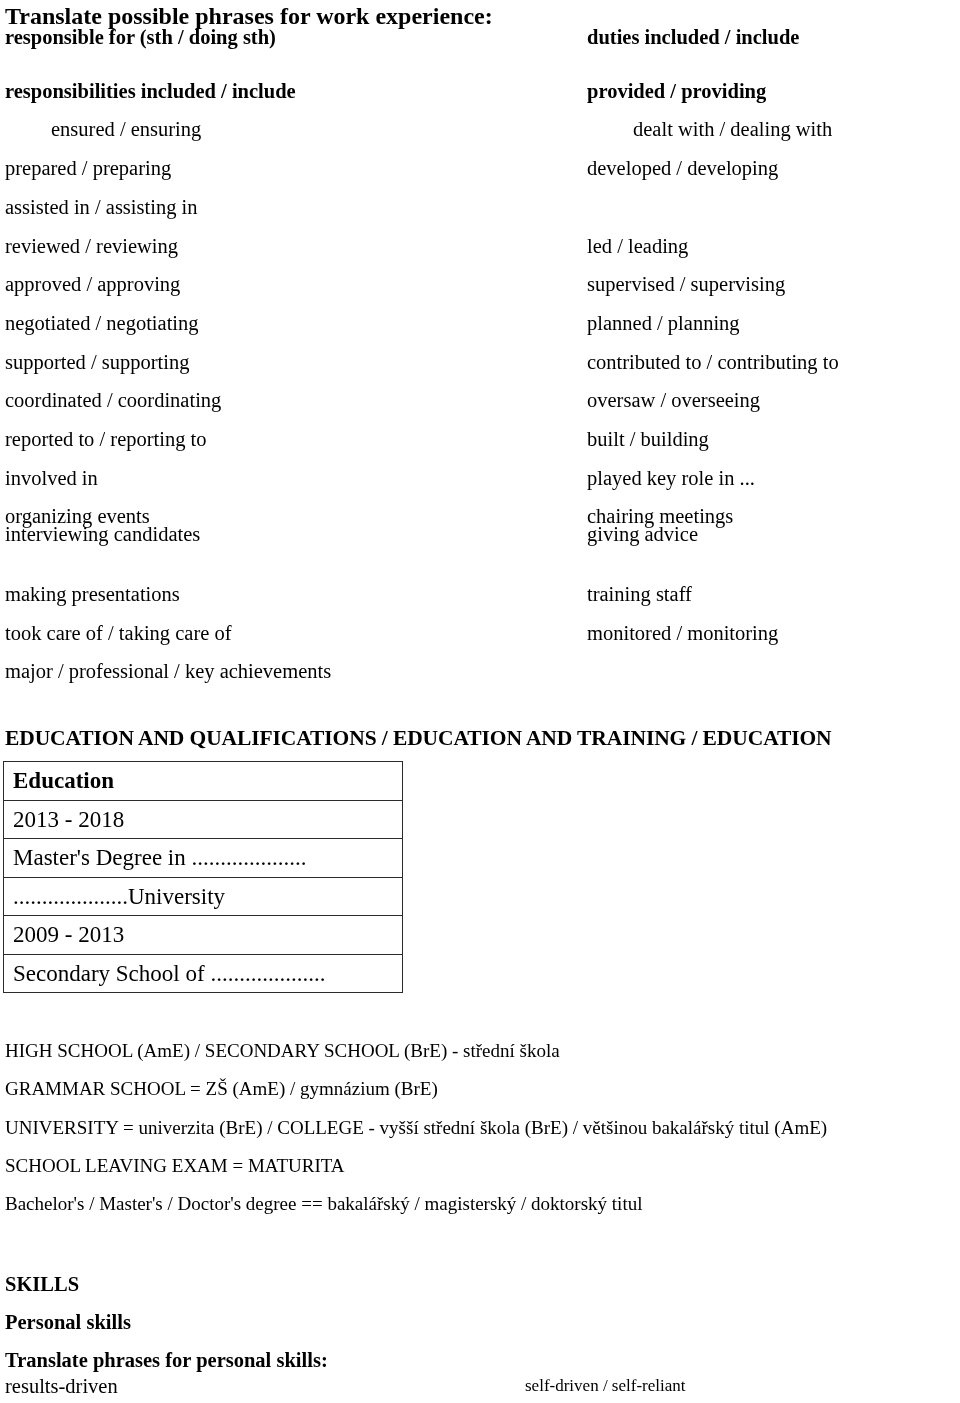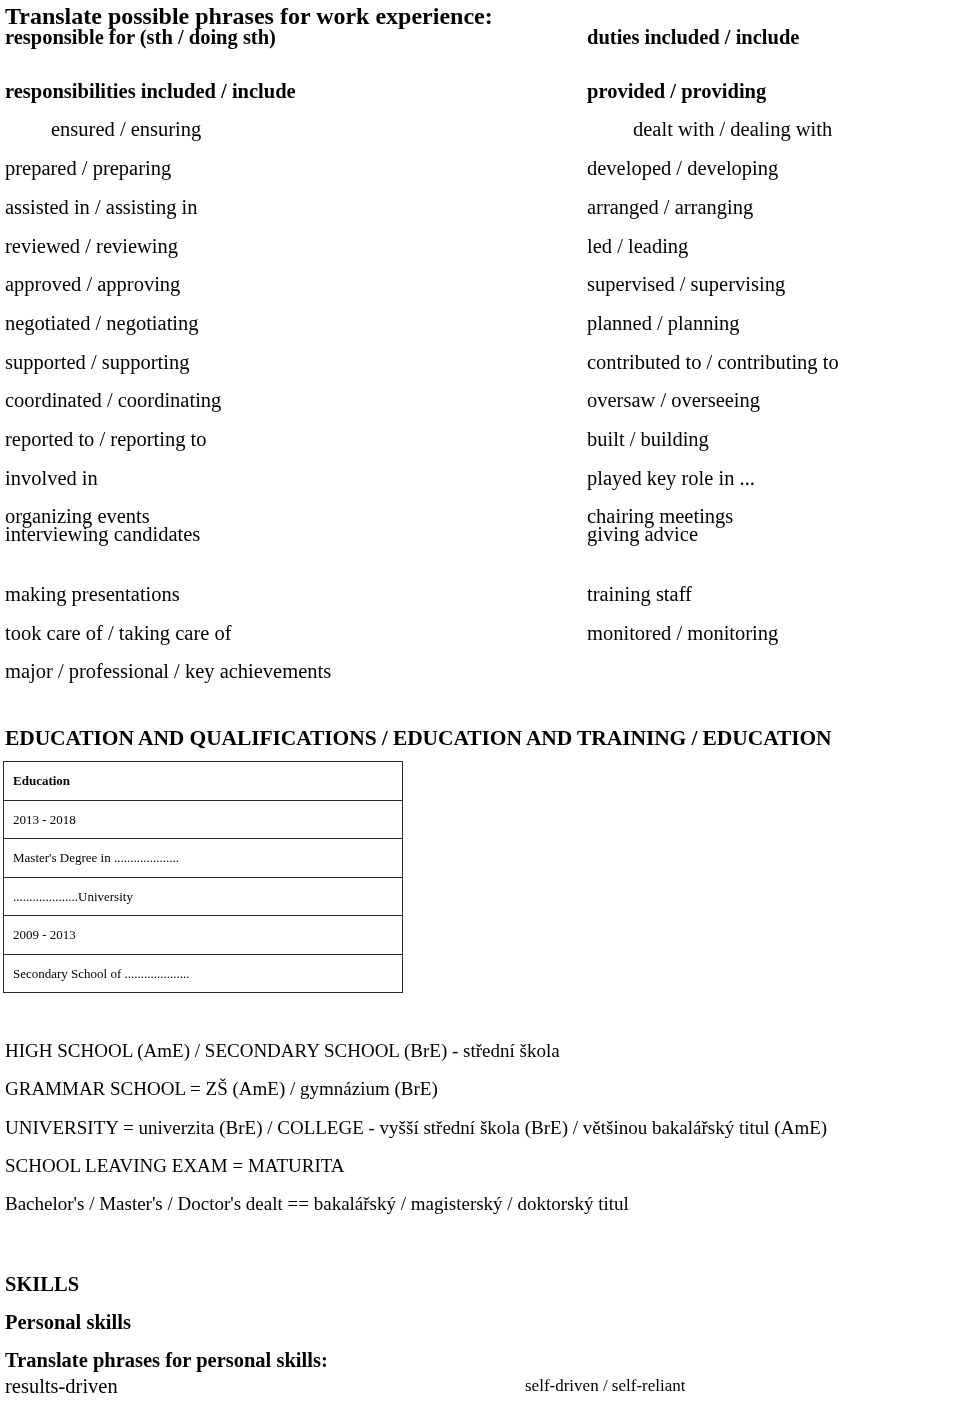--- a/index.html
+++ b/index.html
@@ -76,21 +76,21 @@
     left: 3px;
     top: 761px;
     width: 400px;
     border-collapse: collapse;
     table-layout: fixed;
   }
   #education-table td {
     border: 1px solid #2b2b2b;
     height: 37.5px;
     padding: 0 0 0 9px;
-    font-size: 13px;
+    font-size: 23px;
     line-height: 37.5px;
     white-space: nowrap;
     vertical-align: middle;
   }
   #education-table td.hdr {
     font-weight: bold;
   }
 
   
   .gloss {
@@ -151,21 +151,20 @@
       <div class="row" style="top: 110.4px; margin-left: 46px;">
         <span class="col-left">ensured / ensuring</span>
         <span class="col-right">dealt with / dealing with</span>
       </div>
       <div class="row" style="top: 149.1px;">
         <span class="col-left">prepared / preparing</span>
         <span class="col-right">developed / developing</span>
       </div>
       <div class="row" style="top: 187.8px;">
         <span class="col-left">assisted in / assisting in</span>
-        <span class="col-right">arranged / arranging</span>
       </div>
       <div class="row" style="top: 226.5px;">
         <span class="col-left">reviewed / reviewing</span>
         <span class="col-right">led / leading</span>
       </div>
       <div class="row" style="top: 265.2px;">
         <span class="col-left">approved / approving</span>
         <span class="col-right">supervised / supervising</span>
       </div>
       <div class="row" style="top: 303.9px;">
@@ -232,21 +231,21 @@
           <td>Secondary School of ....................</td>
         </tr>
       </tbody>
   </table>
 
   <div id="glossary-lines">
       <div class="gloss" style="top: 1034px;">HIGH SCHOOL (AmE) / SECONDARY SCHOOL (BrE) - střední škola</div>
       <div class="gloss" style="top: 1072.3px;">GRAMMAR SCHOOL = ZŠ (AmE) / gymnázium (BrE)</div>
       <div class="gloss" style="top: 1110.6px;">UNIVERSITY = univerzita (BrE) / COLLEGE - vyšší střední škola (BrE) / většinou bakalářský titul (AmE)</div>
       <div class="gloss" style="top: 1148.9px;">SCHOOL LEAVING EXAM = MATURITA</div>
-      <div class="gloss" style="top: 1187.2px;">Bachelor's / Master's / Doctor's dealt == bakalářský / magisterský / doktorský titul</div>
+      <div class="gloss" style="top: 1187.2px;">Bachelor's / Master's / Doctor's degree == bakalářský / magisterský / doktorský titul</div>
     </div>
 
   <div class="skills-head" id="skills-heading" style="top:1268px;">SKILLS</div>
 
   <div class="skills-head" id="skills-subheading" style="top:1306px;">Personal skills</div>
 
   <div class="skills-head" id="skills-instruction" style="top:1344px;">Translate phrases for personal skills:</div>
 
   <div id="skills-row">
     <span class="col-left">results-driven</span>

